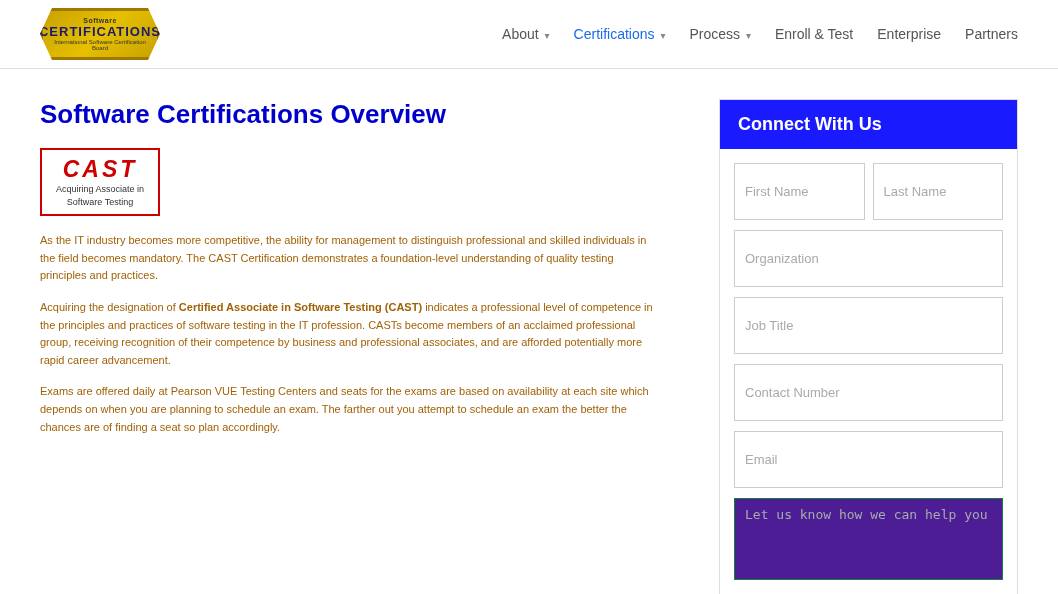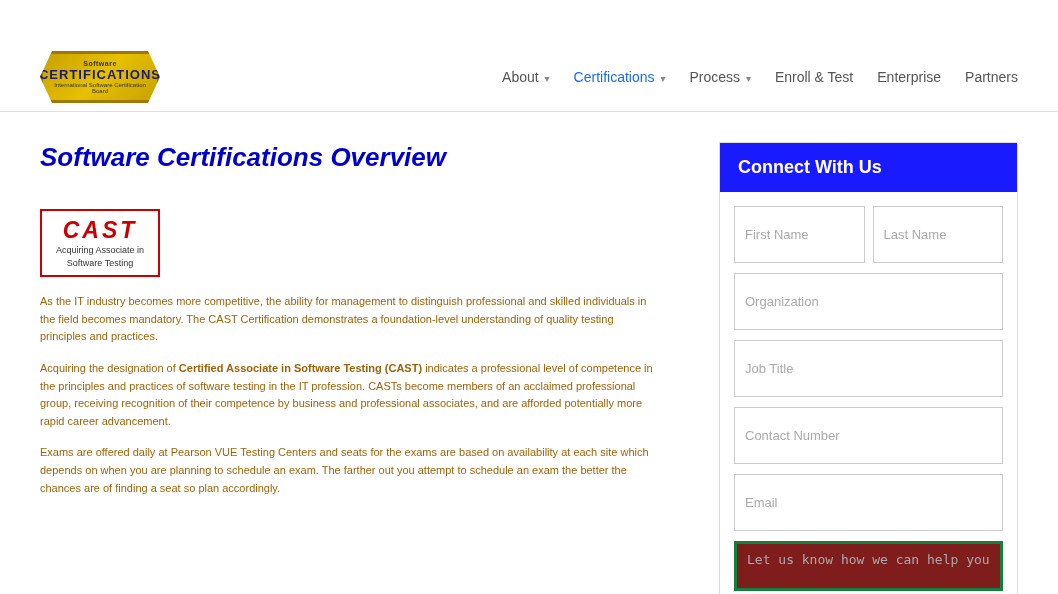--- a/index.html
+++ b/index.html
@@ -5,21 +5,20 @@
     * { margin: 0; padding: 0; box-sizing: border-box; }
     body { font-family: Arial, sans-serif; font-size: 14px; color: #333; background: #fff; }
 
     
     .header {
       display: flex;
       align-items: center;
       padding: 8px 40px;
       border-bottom: 1px solid #e0e0e0;
       background: #fff;
-      margin-top: 43px;
     }
     .logo-wrap {
       flex: 0 0 auto;
       margin-right: auto;
     }
     .logo-box {
       display: inline-flex;
       flex-direction: column;
       align-items: center;
       justify-content: center;
@@ -79,22 +78,21 @@
     
     .content {
       flex: 1;
       min-width: 0;
     }
 
     .page-title {
       font-size: 26px;
       font-weight: 700;
       color: #0000cc;
-      margin-bottom: 36px;
-      font-style: italic;
+      margin-bottom: 18px;
     }
 
     .cast-logo-box {
       display: inline-flex;
       flex-direction: column;
       align-items: center;
       border: 2px solid #cc0000;
       padding: 6px 14px;
       margin-bottom: 16px;
       background: #fff;
@@ -166,27 +164,27 @@
       font-size: 13px;
       color: #0f766e;
       outline: none;
       background: #fff;
     }
     .form-input::placeholder { color: #aaa; }
 
     .form-textarea {
       width: 100%;
       padding: 8px 10px;
-      border: 3px solid #15803d;
+      border: 1px solid #15803d;
       font-size: 13px;
       color: #999;
-      height: 50px;
+      height: 82px;
       resize: none;
       outline: none;
-      background: #7f1d1d;
+      background: #4c1d95;
     }
     .form-textarea::placeholder { color: #aaa; }
   </style>
 </head>
 <body>
 
 <header class="header">
   <div class="logo-wrap">
     <div class="logo-box">
       <span class="logo-top">Software</span>

